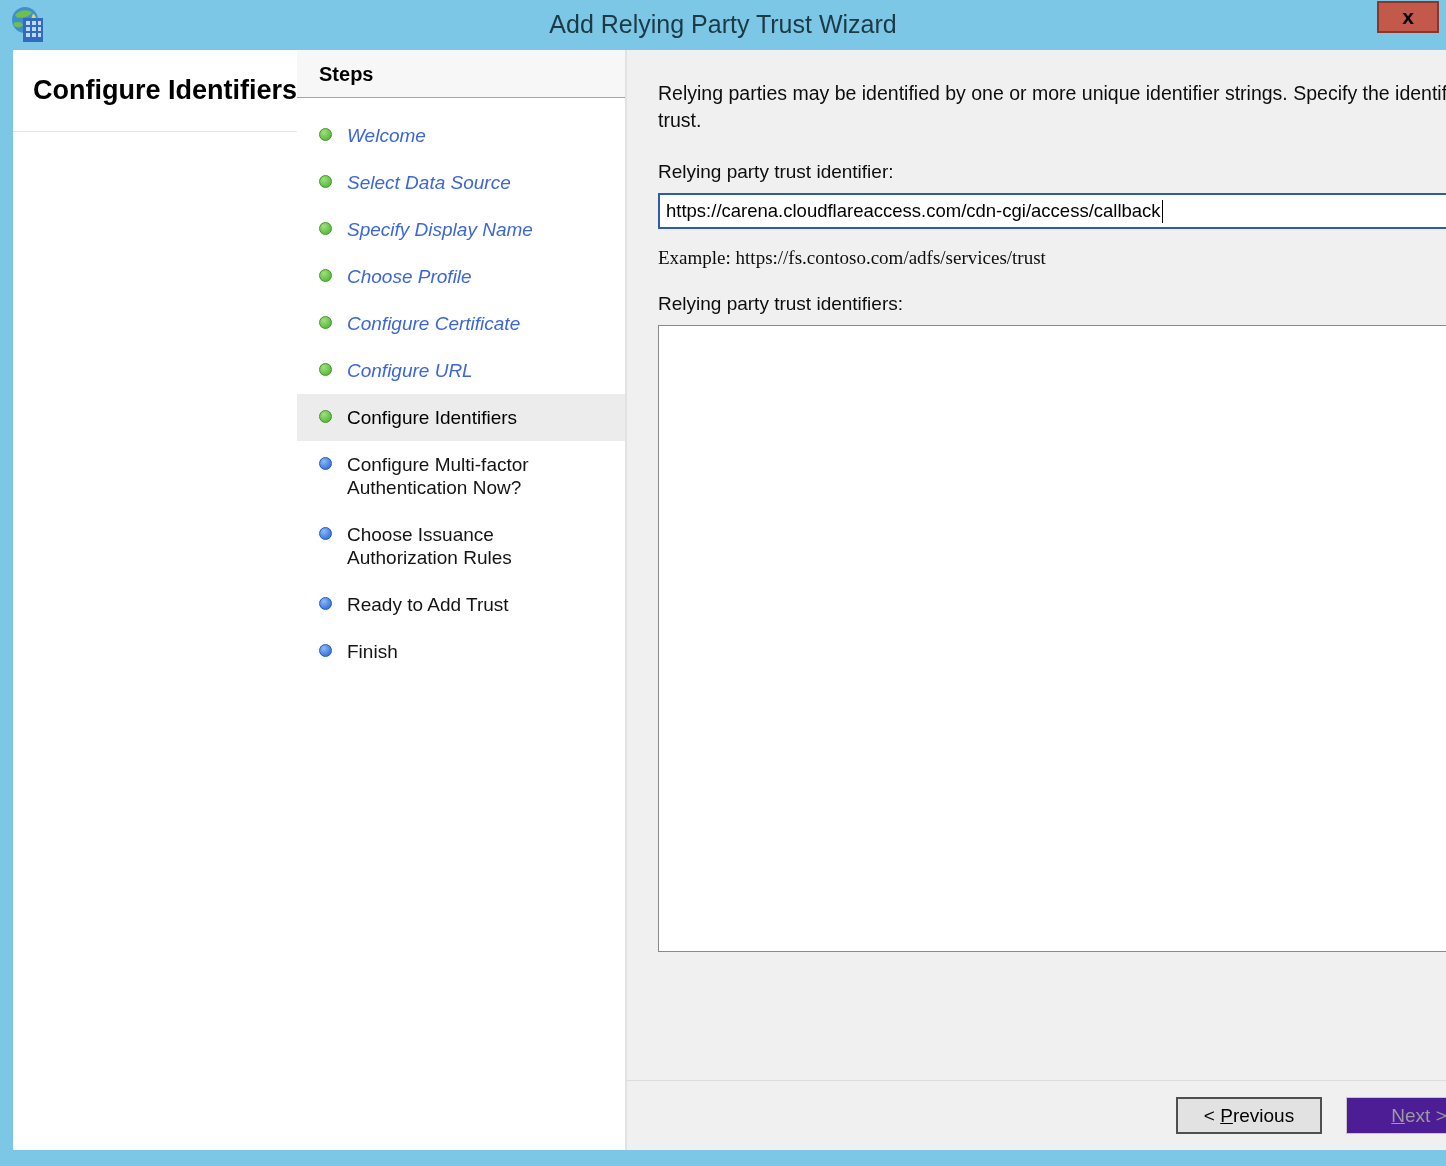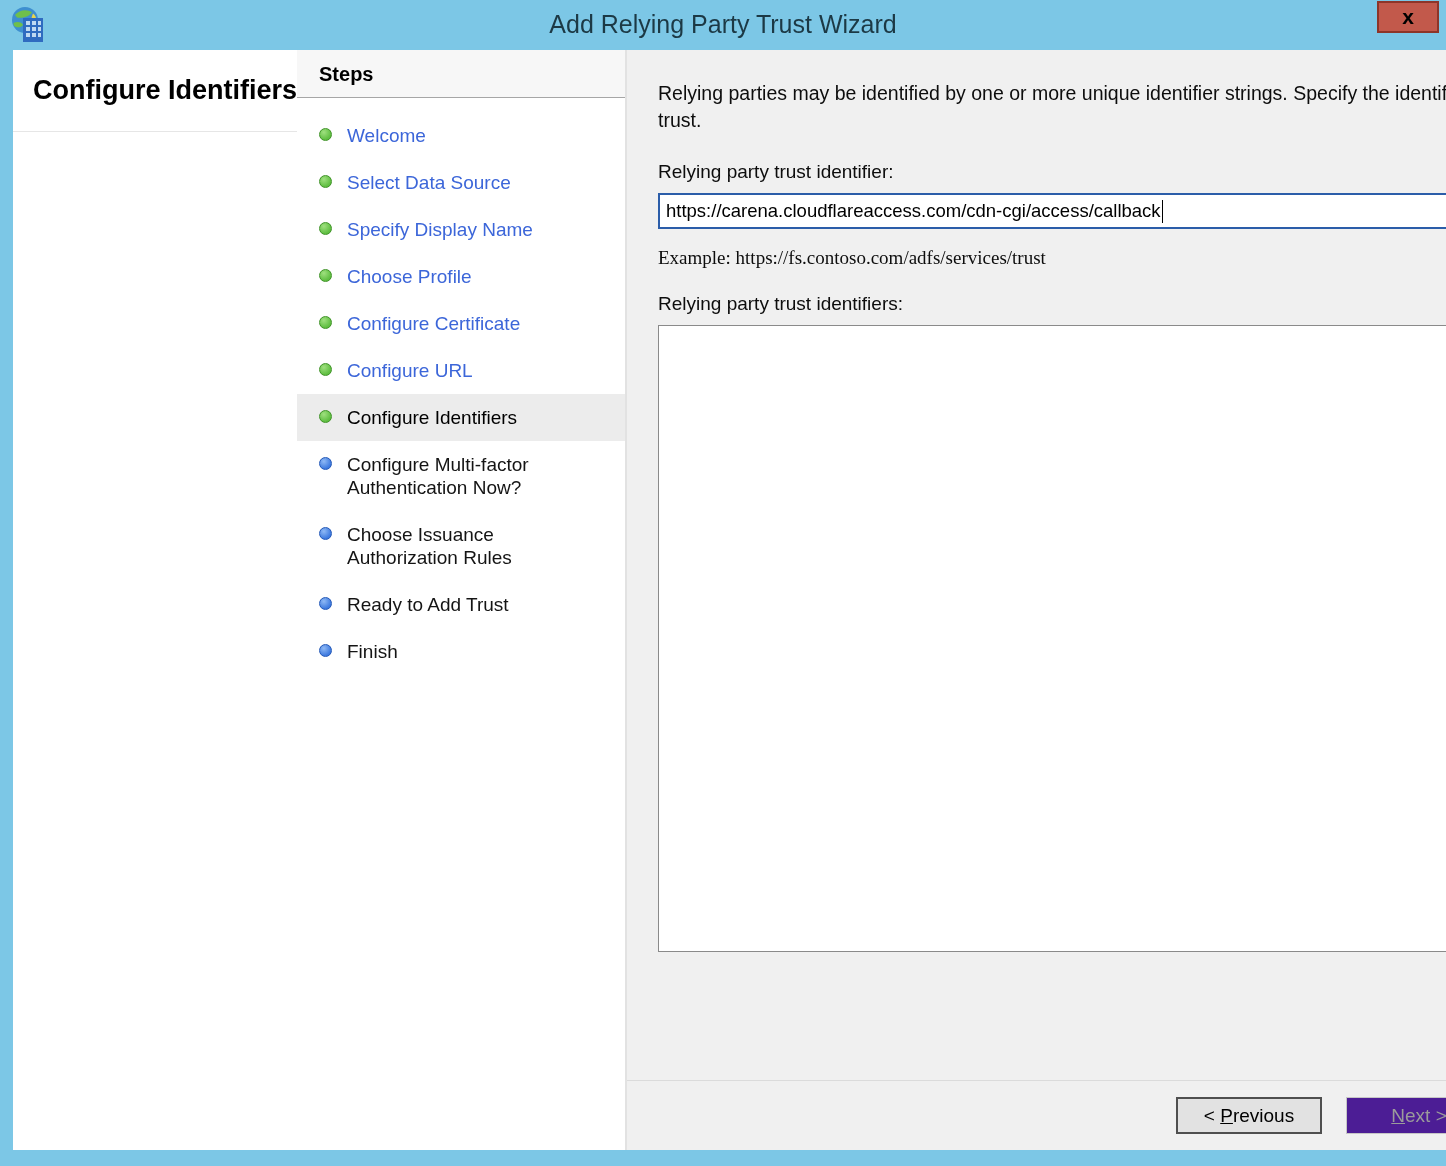--- a/index.html
+++ b/index.html
@@ -32,21 +32,21 @@
   .steps-list { padding-top: 14px; }
   .step-item { display: flex; align-items: flex-start; padding: 12px 8px 12px 22px; gap: 15px; cursor: default; }
   .step-item .bullet { flex: none; width: 13px; height: 13px; border-radius: 50%; margin-top: 4px; }
   .step-item .step-label { font-size: 19px; line-height: 23px; max-width: 242px; }
   .state-done .bullet { background: radial-gradient(circle at 35% 30%, #9FE07F, var(--bullet-green, #5FBE41) 70%);
     border: 1px solid var(--bullet-green-border, #3F9327); }
   .state-current .bullet { background: radial-gradient(circle at 35% 30%, #9FE07F, var(--bullet-green, #5FBE41) 70%);
     border: 1px solid var(--bullet-green-border, #3F9327); }
   .state-upcoming .bullet { background: radial-gradient(circle at 35% 30%, #8FB9F5, var(--bullet-blue, #3E7ADF) 70%);
     border: 1px solid var(--bullet-blue-border, #2358B8); }
-  .state-done .step-label { color: var(--link-blue, #3C66D9); cursor: pointer; }
+  .state-done .step-label { color: var(--link-blue, #3C66D9); cursor: pointer; font-style: italic; }
   .state-current { background: var(--highlight-gray, #ECECEC); }
   .state-current .step-label { color: #000; }
   .state-upcoming .step-label { color: #141414; }
 
   
   .main { flex: 1; background: var(--panel-gray, #F0F0F0); display: flex; flex-direction: column; min-width: 0; }
   .main-content { flex: 1; padding: 30px 0 0 31px; }
   .intro { width: 1025px; font-size: 19.5px; line-height: 27px; color: #0D0D0D; }
   .field-label { margin-top: 27px; font-size: 19px; color: #0D0D0D; }
   .ctl-row { display: flex; gap: 14px; margin-top: 10px; align-items: flex-start; }

